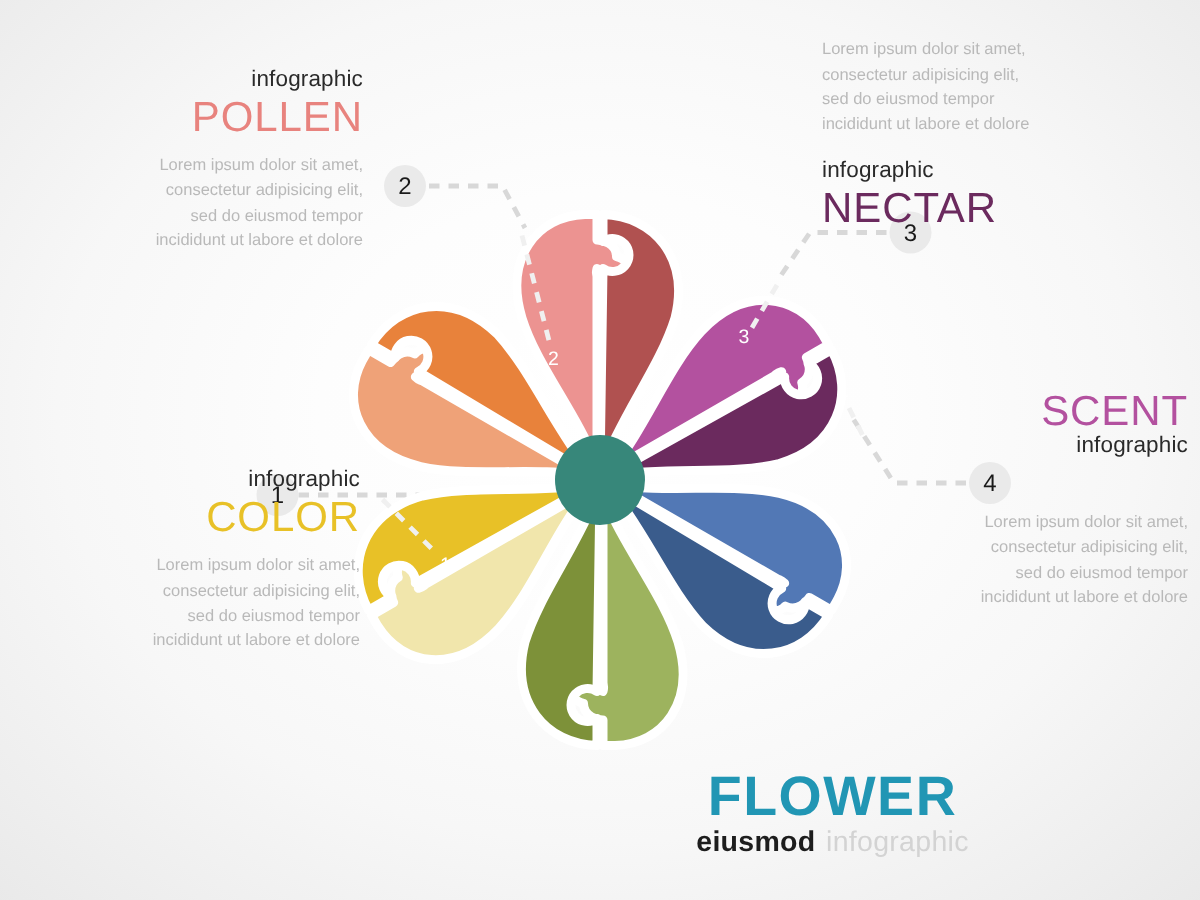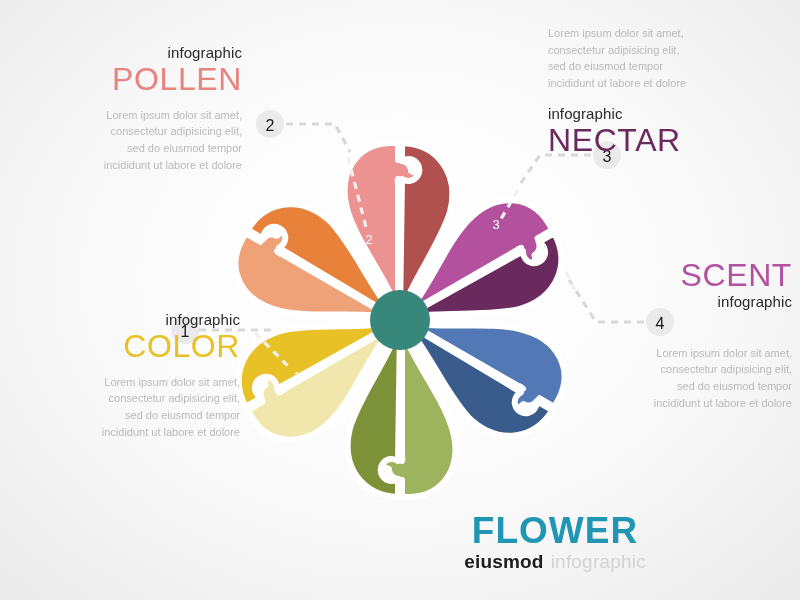--- a/index.html
+++ b/index.html
@@ -32,21 +32,21 @@
     position: absolute;
   }
   .eyebrow {
     font-size: 15px;
     color: #2a2a2a;
     line-height: 1.12;
     font-weight: 400;
     letter-spacing: 0.1px;
   }
   .headline {
-    font-size: 32px;
+    font-size: 28px;
     line-height: 1.12;
     font-weight: 400;
     letter-spacing: 0.6px;
   }
   .lorem {
     font-size: 11px;
     line-height: 1.52;
     color: #b9b9b9;
     margin-top: 9px;
     white-space: pre-line;

